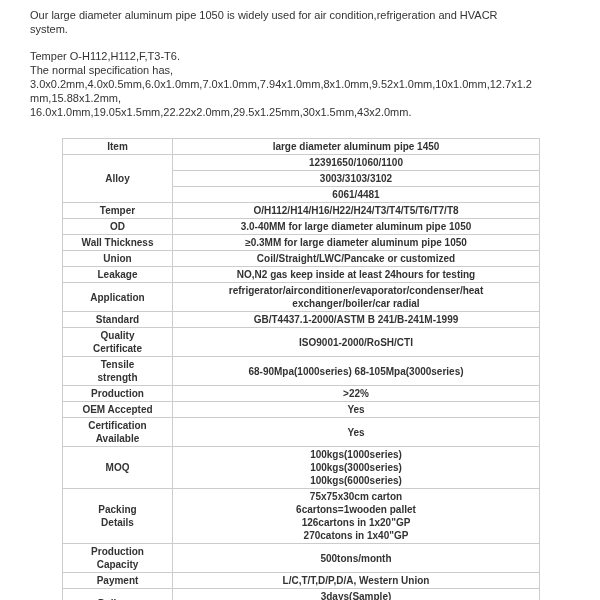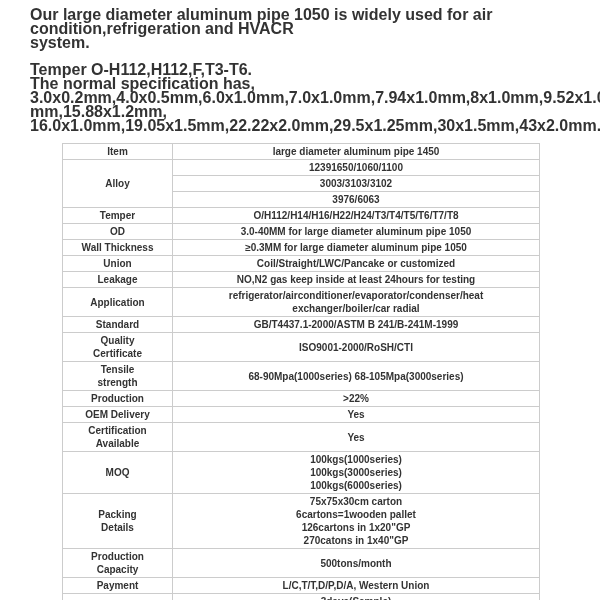--- a/index.html
+++ b/index.html
@@ -11,28 +11,27 @@
     width: 600px;
     height: 600px;
     overflow: hidden;
     font-family: "Liberation Sans", sans-serif;
     color: #333333;
   }
   .page {
     padding: 8px 30px 0 30px;
   }
   .para {
-    font-size: 16px;
+    font-size: 11px;
     line-height: 14px;
     white-space: pre-line;
     margin: 0 0 13px 0;
-    font-weight: bold;
   }
   .para:last-of-type {
-    margin-bottom: 10px;
+    margin-bottom: 19px;
   }
   table.spec {
     border-collapse: collapse;
     table-layout: fixed;
     width: 478px;
     margin-left: 32px;
   }
   table.spec td {
     border: 1px solid #cccccc;
     font-size: 10px;
@@ -70,21 +69,21 @@
         <td>large diameter aluminum pipe 1450</td>
       </tr>
       <tr>
         <td rowspan="3">Alloy</td>
         <td>12391650/1060/1100</td>
       </tr>
       <tr>
         <td>3003/3103/3102</td>
       </tr>
       <tr>
-        <td>3976/6063</td>
+        <td>6061/4481</td>
       </tr>
       <tr>
         <td>Temper</td>
         <td>O/H112/H14/H16/H22/H24/T3/T4/T5/T6/T7/T8</td>
       </tr>
       <tr>
         <td>OD</td>
         <td>3.0-40MM for large diameter aluminum pipe 1050</td>
       </tr>
       <tr>
@@ -113,21 +112,21 @@
       </tr>
       <tr>
         <td>Tensile strength</td>
         <td>68-90Mpa(1000series) 68-105Mpa(3000series)</td>
       </tr>
       <tr>
         <td>Production</td>
         <td>&gt;22%</td>
       </tr>
       <tr>
-        <td>OEM Delivery</td>
+        <td>OEM Accepted</td>
         <td>Yes</td>
       </tr>
       <tr>
         <td>Certification Available</td>
         <td>Yes</td>
       </tr>
       <tr>
         <td>MOQ</td>
         <td>100kgs(1000series)
 100kgs(3000series)

